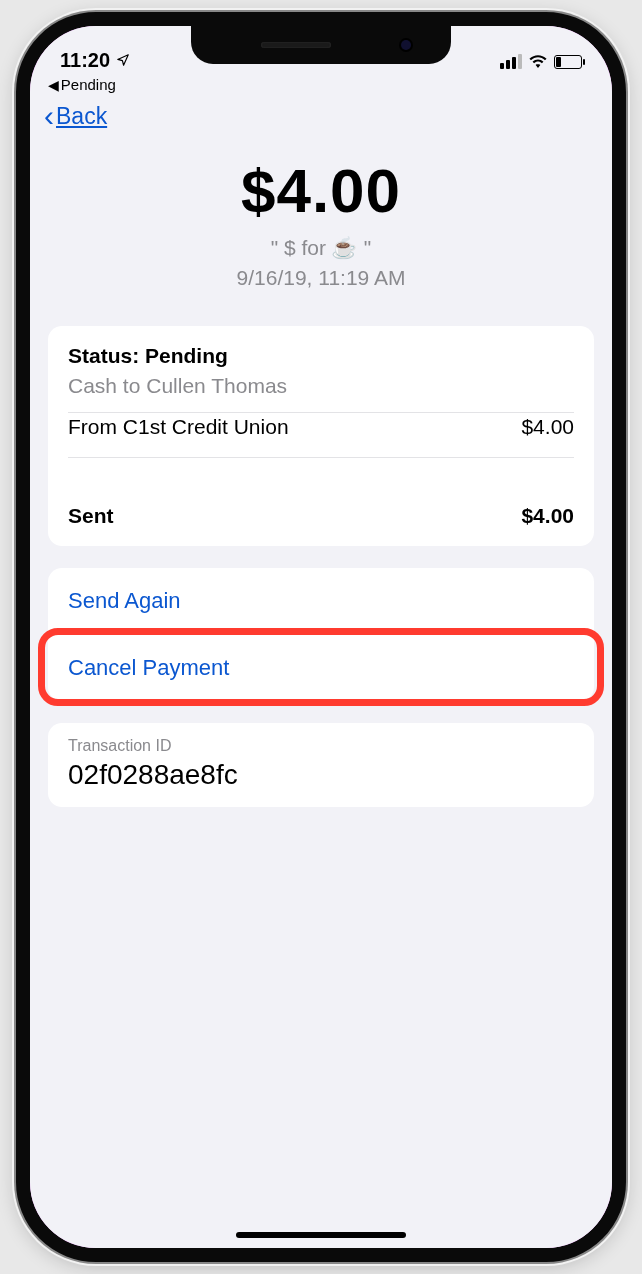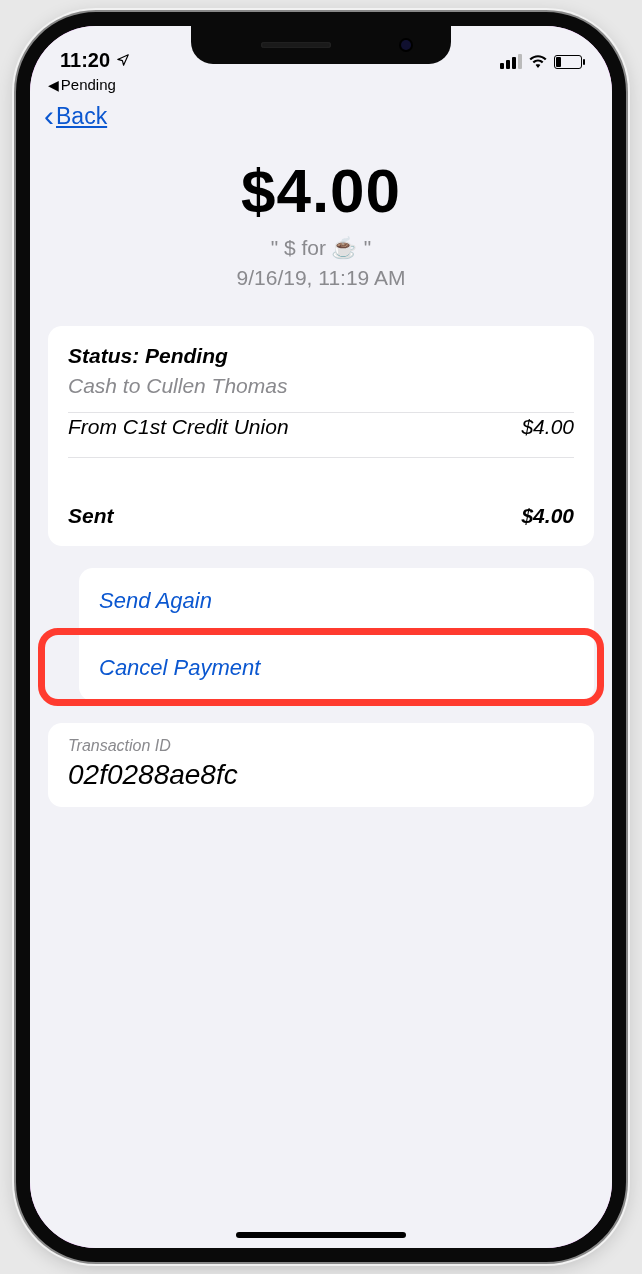--- a/index.html
+++ b/index.html
@@ -68,21 +68,20 @@
     .amount { font-size:62px; font-weight:800; letter-spacing:1px; }
     .memo { color:#8a8a8e; font-size:21px; margin-top:10px; }
     .datetime { color:#8a8a8e; font-size:21px; margin-top:6px; }
 
     .card {
       background:#fff;
       margin: 0 18px 22px 18px;
       border-radius:14px;
       overflow:hidden;
       font-size:21px;
-      font-style:italic;
     }
     .row { padding: 18px 20px; display:flex; justify-content:space-between; align-items:center; }
     .rule { height:1px; background:#e3e3e6; margin:0 20px; }
     .row-full-rule { height:1px; background:#e3e3e6; }
 
     .status-row { display:block; padding:18px 20px 14px 20px;}
     .status-row .st { font-weight:700; }
     .status-row .sub { color:#8a8a8e; font-size:21px; margin-top:6px; font-weight:400; }
 
     .total .label, .total .val { font-weight:700;margin-top:28px; }
@@ -178,21 +177,21 @@
         <span>From C1st Credit Union</span>
         <span>$4.00</span>
       </div>
       <div class="rule"></div>
       <div class="row total">
         <span class="label">Sent</span>
         <span class="val">$4.00</span>
       </div>
     </div>
 
-    <div style="position:relative;padding-left:31px;">
+    <div style="position:relative;">
       <div class="card" style="margin-bottom:22px;">
         <div class="action">Send Again</div>
         <div class="row-full-rule tight"></div>
         <div class="action">Cancel Payment</div>
       </div>
       <div class="highlight-box" style="left:8px; right:8px; top:60px; height:78px;"></div>
     </div>
 
     <div class="card txn">
       <span class="lbl">Transaction ID</span>

